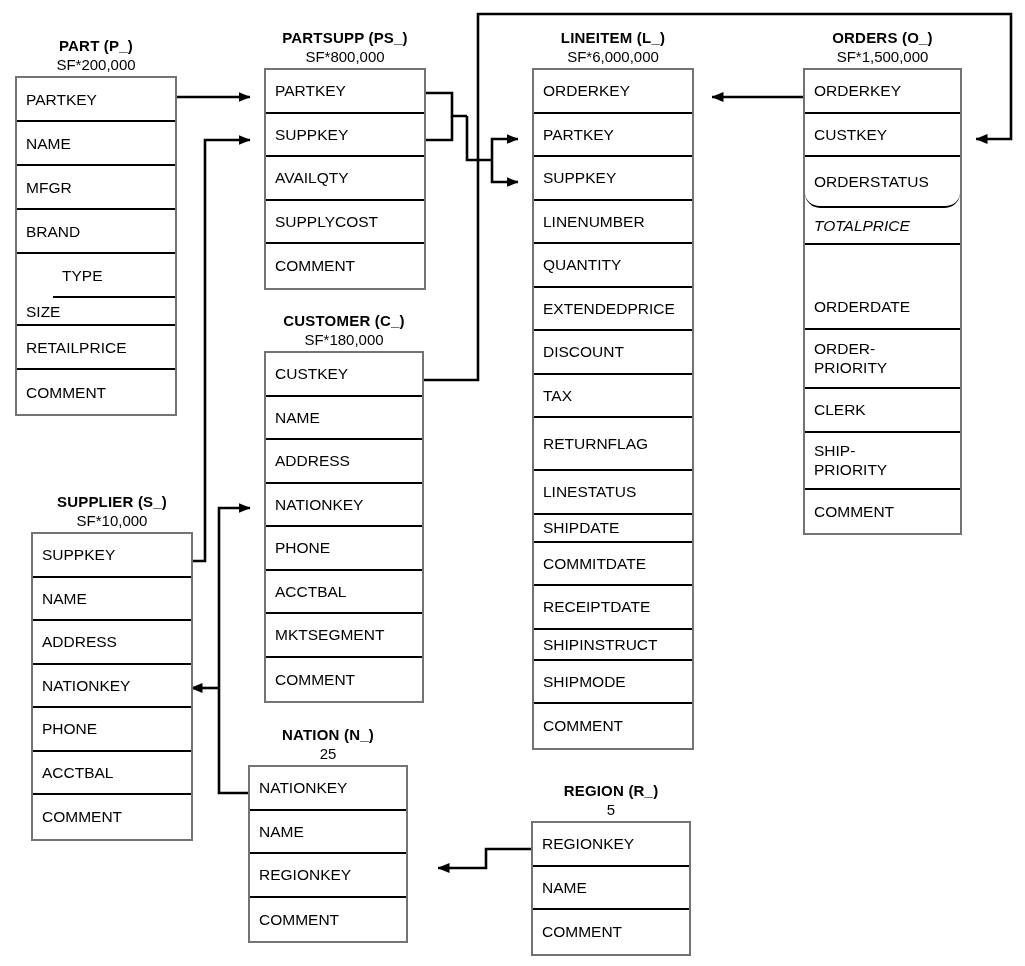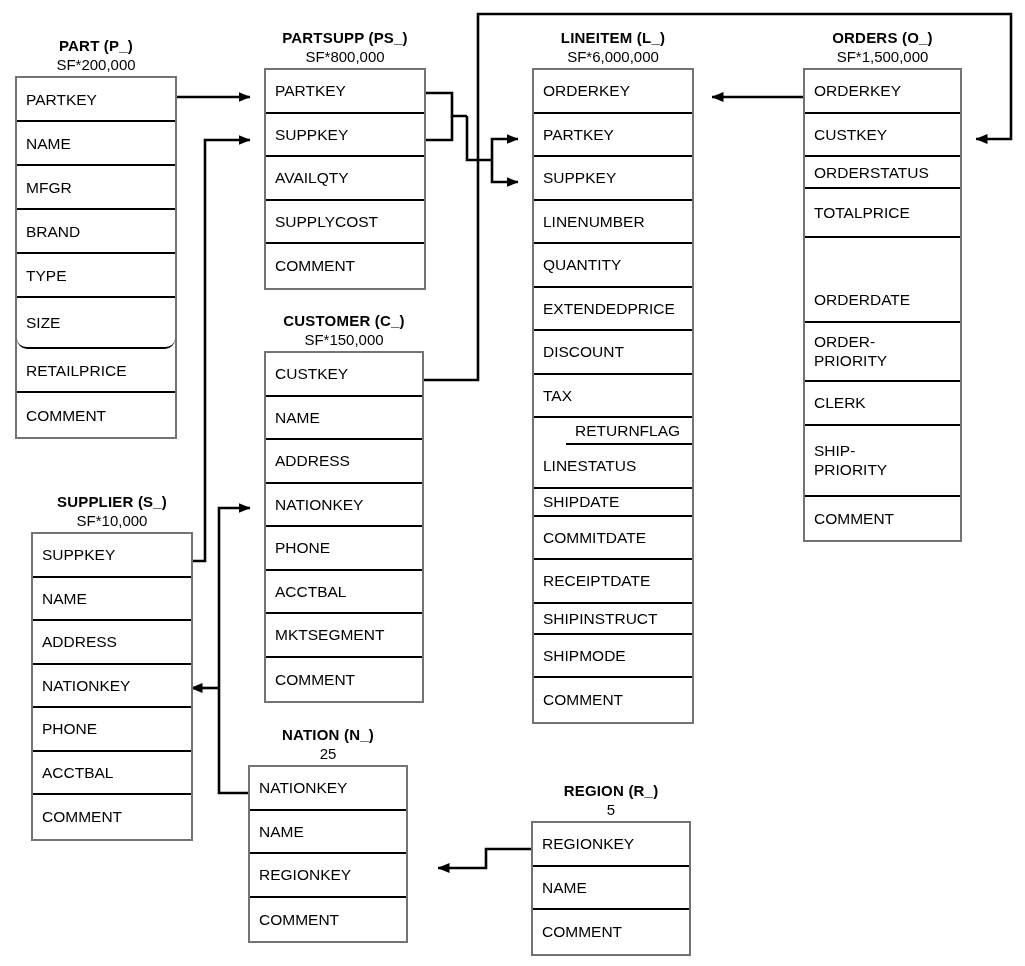--- a/index.html
+++ b/index.html
@@ -121,24 +121,24 @@
         </div>
         <div class="field" style="height: 44px;">
           <span class="ln">NAME</span>
         </div>
         <div class="field" style="height: 44px;">
           <span class="ln">MFGR</span>
         </div>
         <div class="field" style="height: 44px;">
           <span class="ln">BRAND</span>
         </div>
-        <div class="field" style="height: 44px;">
+        <div class="field" style="height: 44px; margin-left: 36px;">
           <span class="ln">TYPE</span>
         </div>
-        <div class="field" style="height: 51px; border-radius: 10px;">
+        <div class="field" style="height: 28px;">
           <span class="ln">SIZE</span>
         </div>
         <div class="field" style="height: 44px;">
           <span class="ln">RETAILPRICE</span>
         </div>
         <div class="field" style="height: 44px;">
           <span class="ln">COMMENT</span>
         </div>
       </div>
     </div>
@@ -184,21 +184,21 @@
         </div>
         <div class="field" style="height: 43.5px;">
           <span class="ln">EXTENDEDPRICE</span>
         </div>
         <div class="field" style="height: 43.5px;">
           <span class="ln">DISCOUNT</span>
         </div>
         <div class="field" style="height: 43.5px;">
           <span class="ln">TAX</span>
         </div>
-        <div class="field" style="height: 27px; margin-left: 32px;">
+        <div class="field" style="height: 53px;">
           <span class="ln">RETURNFLAG</span>
         </div>
         <div class="field" style="height: 43.5px;">
           <span class="ln">LINESTATUS</span>
         </div>
         <div class="field" style="height: 28px;">
           <span class="ln">SHIPDATE</span>
         </div>
         <div class="field" style="height: 43.5px;">
           <span class="ln">COMMITDATE</span>
@@ -220,48 +220,48 @@
     <div class="entity" style="left: 803px; top: 28px; width: 159px;">
       <div class="entity-title">ORDERS (O_)</div>
       <div class="entity-card">SF*1,500,000</div>
       <div class="entity-box">
         <div class="field" style="height: 43.5px;">
           <span class="ln">ORDERKEY</span>
         </div>
         <div class="field" style="height: 43.5px;">
           <span class="ln">CUSTKEY</span>
         </div>
-        <div class="field" style="height: 32px;">
+        <div class="field" style="height: 51px; border-radius: 15px;">
           <span class="ln">ORDERSTATUS</span>
         </div>
-        <div class="field" style="height: 49px;">
+        <div class="field" style="height: 37px; font-style: italic;">
           <span class="ln">TOTALPRICE</span>
         </div>
         <div class="field" style="height: 43.5px; margin-top: 41px;">
           <span class="ln">ORDERDATE</span>
         </div>
         <div class="field two-line" style="height: 59.595px;">
           <span class="ln">ORDER-</span>
           <span class="ln">PRIORITY</span>
         </div>
         <div class="field" style="height: 43.5px;">
           <span class="ln">CLERK</span>
         </div>
-        <div class="field two-line" style="height: 71px;">
+        <div class="field two-line" style="height: 57px;">
           <span class="ln">SHIP-</span>
           <span class="ln">PRIORITY</span>
         </div>
         <div class="field" style="height: 43.5px;">
           <span class="ln">COMMENT</span>
         </div>
       </div>
     </div>
     <div class="entity" style="left: 264px; top: 311px; width: 160px;">
       <div class="entity-title">CUSTOMER (C_)</div>
-      <div class="entity-card">SF*150,000</div>
+      <div class="entity-card">SF*180,000</div>
       <div class="entity-box">
         <div class="field" style="height: 43.5px;">
           <span class="ln">CUSTKEY</span>
         </div>
         <div class="field" style="height: 43.5px;">
           <span class="ln">NAME</span>
         </div>
         <div class="field" style="height: 43.5px;">
           <span class="ln">ADDRESS</span>
         </div>

